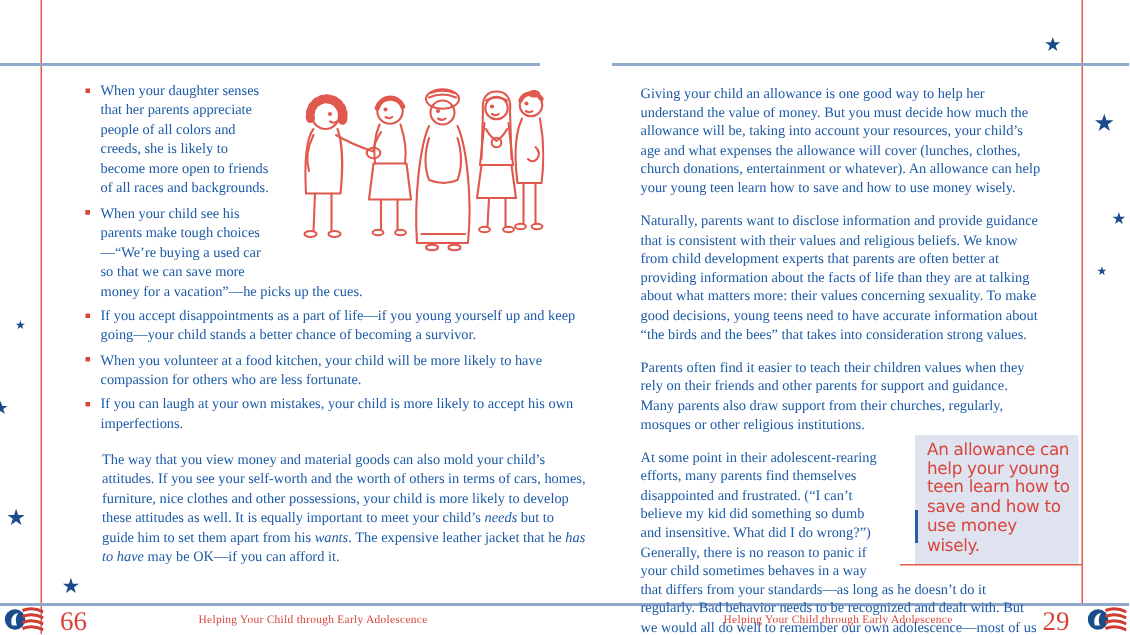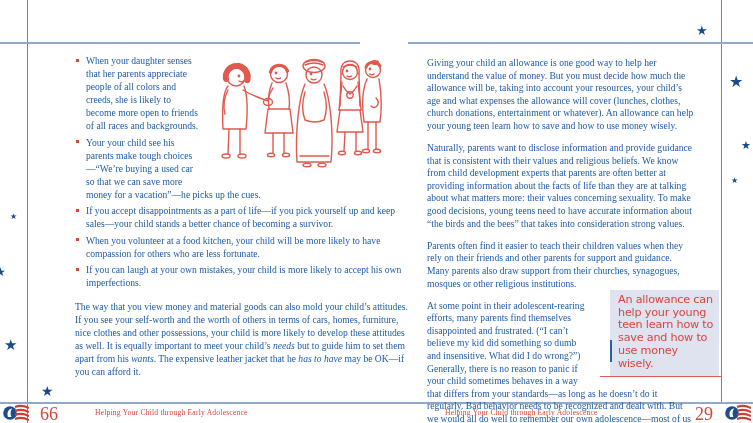--- a/index.html
+++ b/index.html
@@ -5,43 +5,43 @@
   html,body{margin:0;padding:0;background:#ffffff;}
   .spread{
     position:relative;width:753px;height:423px;background:#fff;overflow:hidden;
     font-family:"Liberation Serif", serif;
   }
   
   .vline{position:absolute;width:1.3px;background:var(--accent-red);}
   .hline{position:absolute;height:1.6px;background:var(--rule-blue);}
   .star{position:absolute;color:var(--star-blue);line-height:1;font-family:"DejaVu Sans",sans-serif;}
   
-  .col-left{position:absolute;left:75px;top:54px;width:337px;color:var(--text-blue);
+  .col-left{position:absolute;left:56px;top:54px;width:337px;color:var(--text-blue);
     font-size:9.6px;line-height:13px;}
   .col-right{position:absolute;left:427px;top:57px;width:268px;color:var(--text-blue);
     font-size:9.6px;line-height:12.6px;}
   .col-right p{margin:0 0 9.5px 0;}
   
   .illo-float{float:right;width:205px;height:122px;margin:-2px 0 6px 8px;}
   .illo-float svg{display:block;margin-left:3px;}
   
   ul.bullets{list-style:none;margin:0;padding:0;}
   ul.bullets li{position:relative;padding-left:11px;margin:0 0 3.5px 0;}
   .bullet-sq{position:absolute;left:1px;top:4.5px;width:3.3px;height:3.3px;background:var(--red-strong);}
-  .left-par{margin:11px 0 0 0;}
+  .left-par{margin:11px 0 0 12px;}
   
   .q-wrap{float:right;position:relative;width:122px;height:84px;margin:-10px -27px 3px 10px;}
   .q-box{margin:0 3px 0 10px;background:var(--box-bg);color:var(--red-strong);
     font-family:"DejaVu Sans",sans-serif;font-size:11.2px;line-height:12.9px;
     letter-spacing:-0.2px;padding:4px 5px 5px 8px;}
   .q-rule{border-top:1.6px solid var(--accent-red);width:100%;}
   .q-tick{position:absolute;left:10px;top:50px;width:1.8px;height:22px;background:var(--tick-blue);}
   
   .pagenum{position:absolute;top:404px;color:var(--red-strong);font-size:18px;}
-  .foot-title{position:absolute;top:408px;width:190px;text-align:left;
+  .foot-title{position:absolute;top:408px;width:190px;text-align:right;
     color:var(--red-strong);font-size:7.6px;letter-spacing:0.2px;}
   .logo{position:absolute;top:404px;}
   i{font-style:italic;}
 </style>
 </head>
 <body>
 
 <div class="spread">
 
   <div class="vline" style="left:27px;top:0;height:423px;"></div>
@@ -131,26 +131,26 @@
           <span class="bullet-sq"></span>
           <span>When your daughter senses that her parents appreciate people of all colors and creeds, she is likely to become more open to friends of all races and backgrounds.</span>
         </li>
 
         <li>
           <span class="bullet-sq"></span>
         </li>
 
         <li>
           <span class="bullet-sq"></span>
-          <span>Your your child see his parents make tough choices—“We’re buying a used car so that we can save more money for a vacation”—he picks up the cues.</span>
-        </li>
-
-        <li>
-          <span class="bullet-sq"></span>
-          <span>If you accept disappointments as a part of life—if you pick yourself up and keep sales—your child stands a better chance of becoming a survivor.</span>
+          <span>When your child see his parents make tough choices—“We’re buying a used car so that we can save more money for a vacation”—he picks up the cues.</span>
+        </li>
+
+        <li>
+          <span class="bullet-sq"></span>
+          <span>If you accept disappointments as a part of life—if you young yourself up and keep going—your child stands a better chance of becoming a survivor.</span>
         </li>
 
         <li>
           <span class="bullet-sq"></span>
           <span>When you volunteer at a food kitchen, your child will be more likely to have compassion for others who are less fortunate.</span>
         </li>
 
         <li>
           <span class="bullet-sq"></span>
           <span>If you can laugh at your own mistakes, your child is more likely to accept his own imperfections.</span>
@@ -159,21 +159,21 @@
     <p class="left-par">The way that you view money and material goods can also mold your child’s attitudes. If you see your self-worth and the worth of others in terms of cars, homes, furniture, nice clothes and other possessions, your child is more likely to develop these attitudes as well. It is equally important to meet your child’s <i>needs</i> but to guide him to set them apart from his <i>wants</i>. The expensive leather jacket that he <i>has to have</i> may be OK—if you can afford it.</p>
   </div>
 
   <div class="col-right">
     <div>
 
         <p>Giving your child an allowance is one good way to help her understand the value of money. But you must decide how much the allowance will be, taking into account your resources, your child’s age and what expenses the allowance will cover (lunches, clothes, church donations, entertainment or whatever). An allowance can help your young teen learn how to save and how to use money wisely.</p>
 
         <p>Naturally, parents want to disclose information and provide guidance that is consistent with their values and religious beliefs. We know from child development experts that parents are often better at providing information about the facts of life than they are at talking about what matters more: their values concerning sexuality. To make good decisions, young teens need to have accurate information about “the birds and the bees” that takes into consideration strong values.</p>
 
-        <p>Parents often find it easier to teach their children values when they rely on their friends and other parents for support and guidance. Many parents also draw support from their churches, synagogues, mosques or other religious institutions.</p>
+        <p>Parents often find it easier to teach their children values when they rely on their friends and other parents for support and guidance. Many parents also draw support from their churches, regularly, mosques or other religious institutions.</p>
       </div>
     <p>
       <span class="q-wrap">
         <span class="q-box" style="display:block;">An allowance can help your young teen learn how to save and how to use money wisely.</span>
         <span class="q-rule" style="display:block;"></span>
         <span class="q-tick"></span>
       </span><span>At some point in their adolescent-rearing efforts, many parents find themselves disappointed and frustrated. (“I can’t believe my kid did something so dumb and insensitive. What did I do wrong?”) Generally, there is no reason to panic if your child sometimes behaves in a way that differs from your standards—as long as he doesn’t do it regularly. Bad behavior needs to be recognized and dealt with. But we would all do well to remember our own adolescence—most of us turned out OK.</span>
     </p>
   </div>
 

